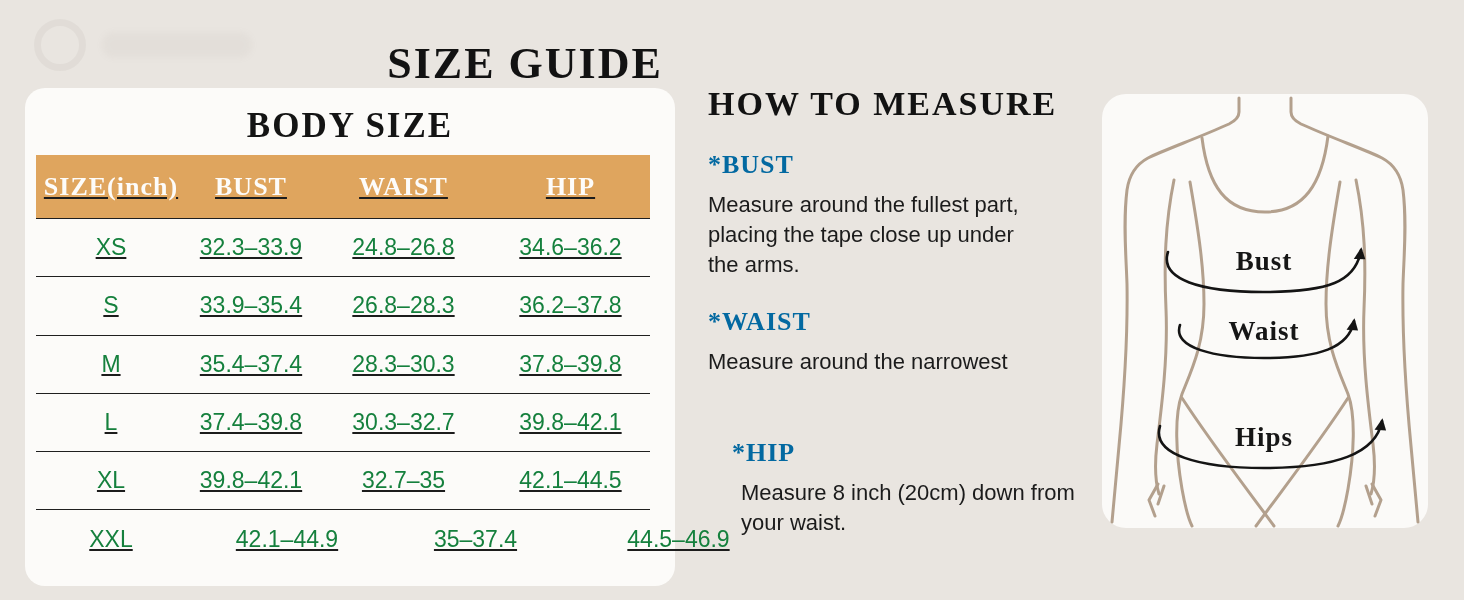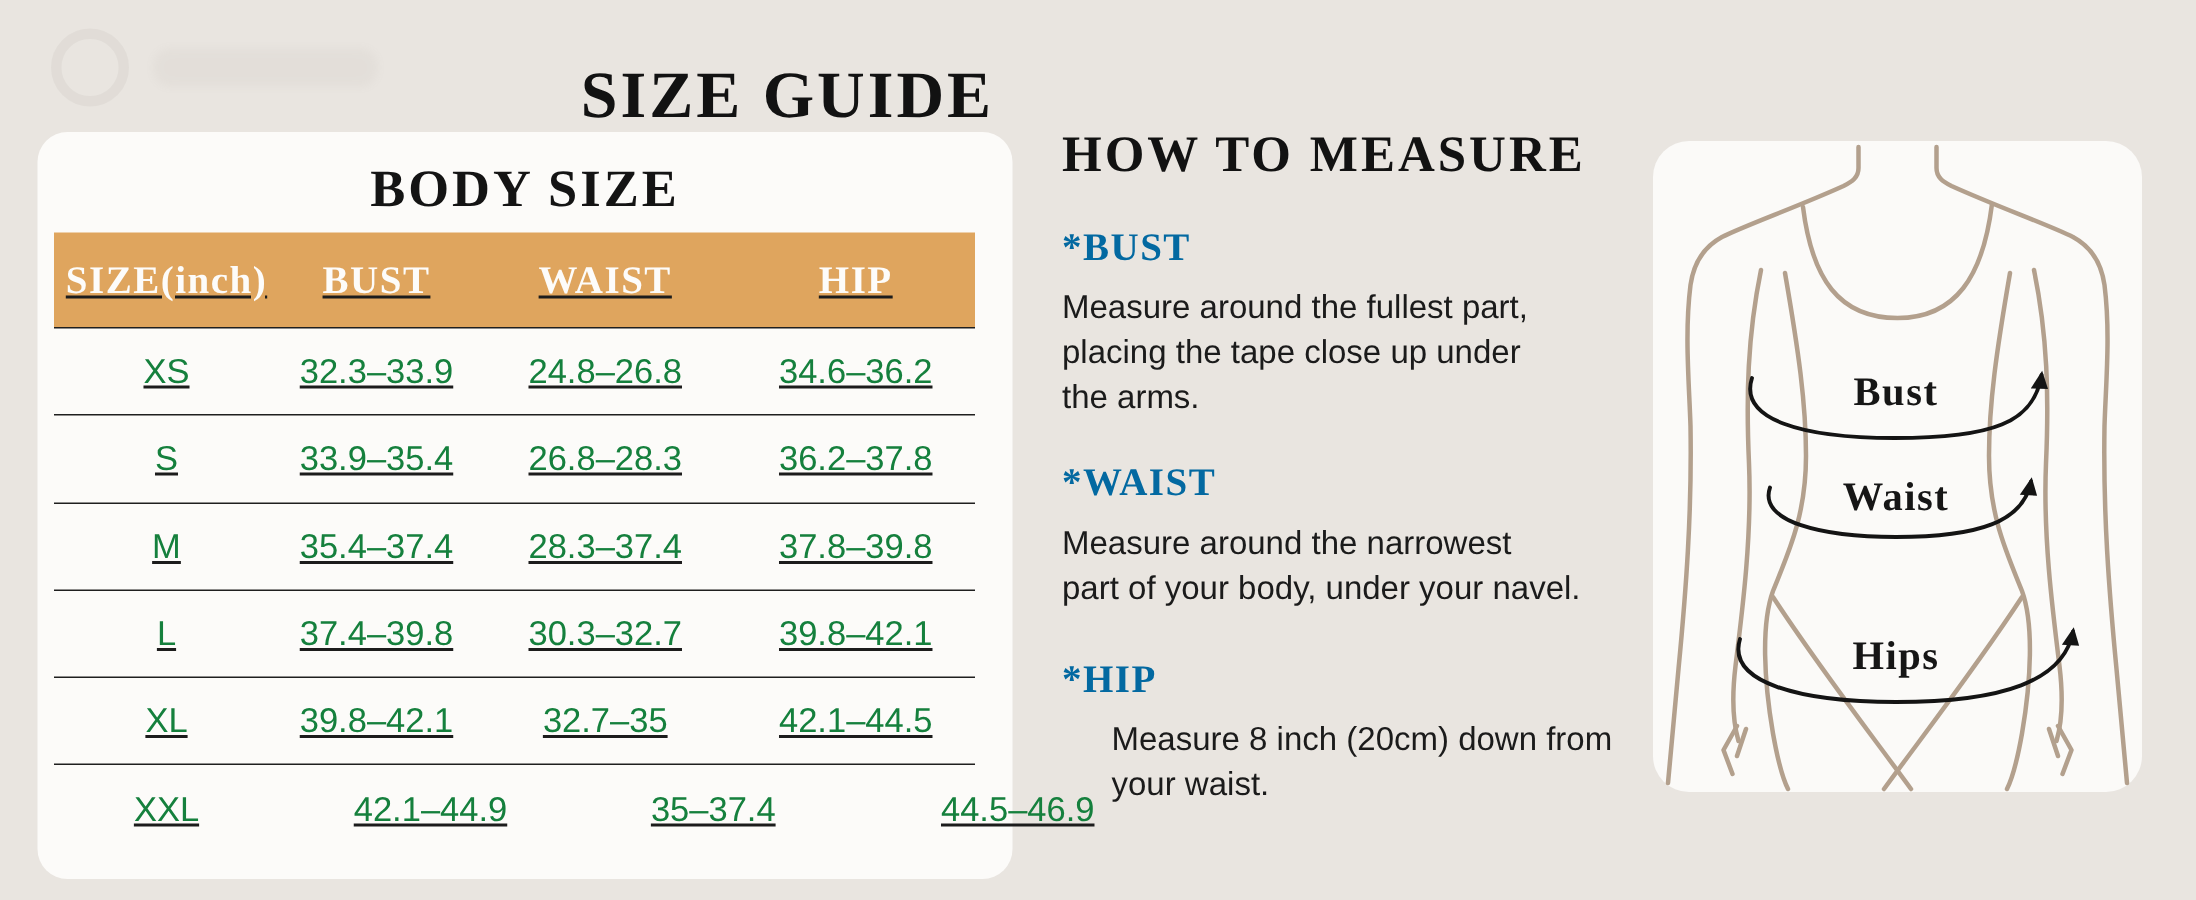--- a/index.html
+++ b/index.html
@@ -62,21 +62,21 @@
   .measure-label {
     position:absolute; left:0;
     font-family:"Liberation Serif", serif; font-weight:bold;
     font-size:26px; letter-spacing:1px; color:#0369a1;
   }
   .measure-text { position:absolute; left:0; font-size:22px; line-height:30px; color:#1b1b1b; }
   .lbl-bust  { top:150px; }
   .txt-bust  { top:190px; }
   .lbl-waist { top:307px; }
   .txt-waist { top:347px; }
-  .lbl-hip   { top:438px; }
+  .lbl-hip   { top:438px;margin-left:24px; }
   .txt-hip   { top:478px;margin-left:33px; }
   
   .figure-card {
     position:absolute; left:1102px; top:94px; width:326px; height:434px;
     background:#fbfaf8; border-radius:24px;
   }
   .figure-card svg { display:block; width:326px; height:434px; }
   .fig-label {
     font-family:"Liberation Serif", serif; font-weight:bold;
     font-size:27px; letter-spacing:1px; fill:#161616;
@@ -110,21 +110,21 @@
       </div>
       <div class="t-row">
         <div class="t-cell">S</div>
         <div class="t-cell">33.9–35.4</div>
         <div class="t-cell">26.8–28.3</div>
         <div class="t-cell">36.2–37.8</div>
       </div>
       <div class="t-row">
         <div class="t-cell">M</div>
         <div class="t-cell">35.4–37.4</div>
-        <div class="t-cell">28.3–37.4</div>
+        <div class="t-cell">28.3–30.3</div>
         <div class="t-cell">37.8–39.8</div>
       </div>
       <div class="t-row">
         <div class="t-cell">L</div>
         <div class="t-cell">37.4–39.8</div>
         <div class="t-cell">30.3–32.7</div>
         <div class="t-cell">39.8–42.1</div>
       </div>
       <div class="t-row">
         <div class="t-cell">XL</div>
@@ -148,21 +148,20 @@
   <div class="measure-label lbl-bust">*BUST</div>
   <div class="measure-text txt-bust">
     <div>Measure around the fullest part,</div>
     <div>placing the tape close up under</div>
     <div>the arms.</div>
   </div>
 
   <div class="measure-label lbl-waist">*WAIST</div>
   <div class="measure-text txt-waist">
     <div>Measure around the narrowest</div>
-    <div>part of your body, under your navel.</div>
   </div>
 
   <div class="measure-label lbl-hip">*HIP</div>
   <div class="measure-text txt-hip">
     <div>Measure 8 inch (20cm) down from</div>
     <div>your waist.</div>
   </div>
 </div>
 
 <div class="figure-card">

